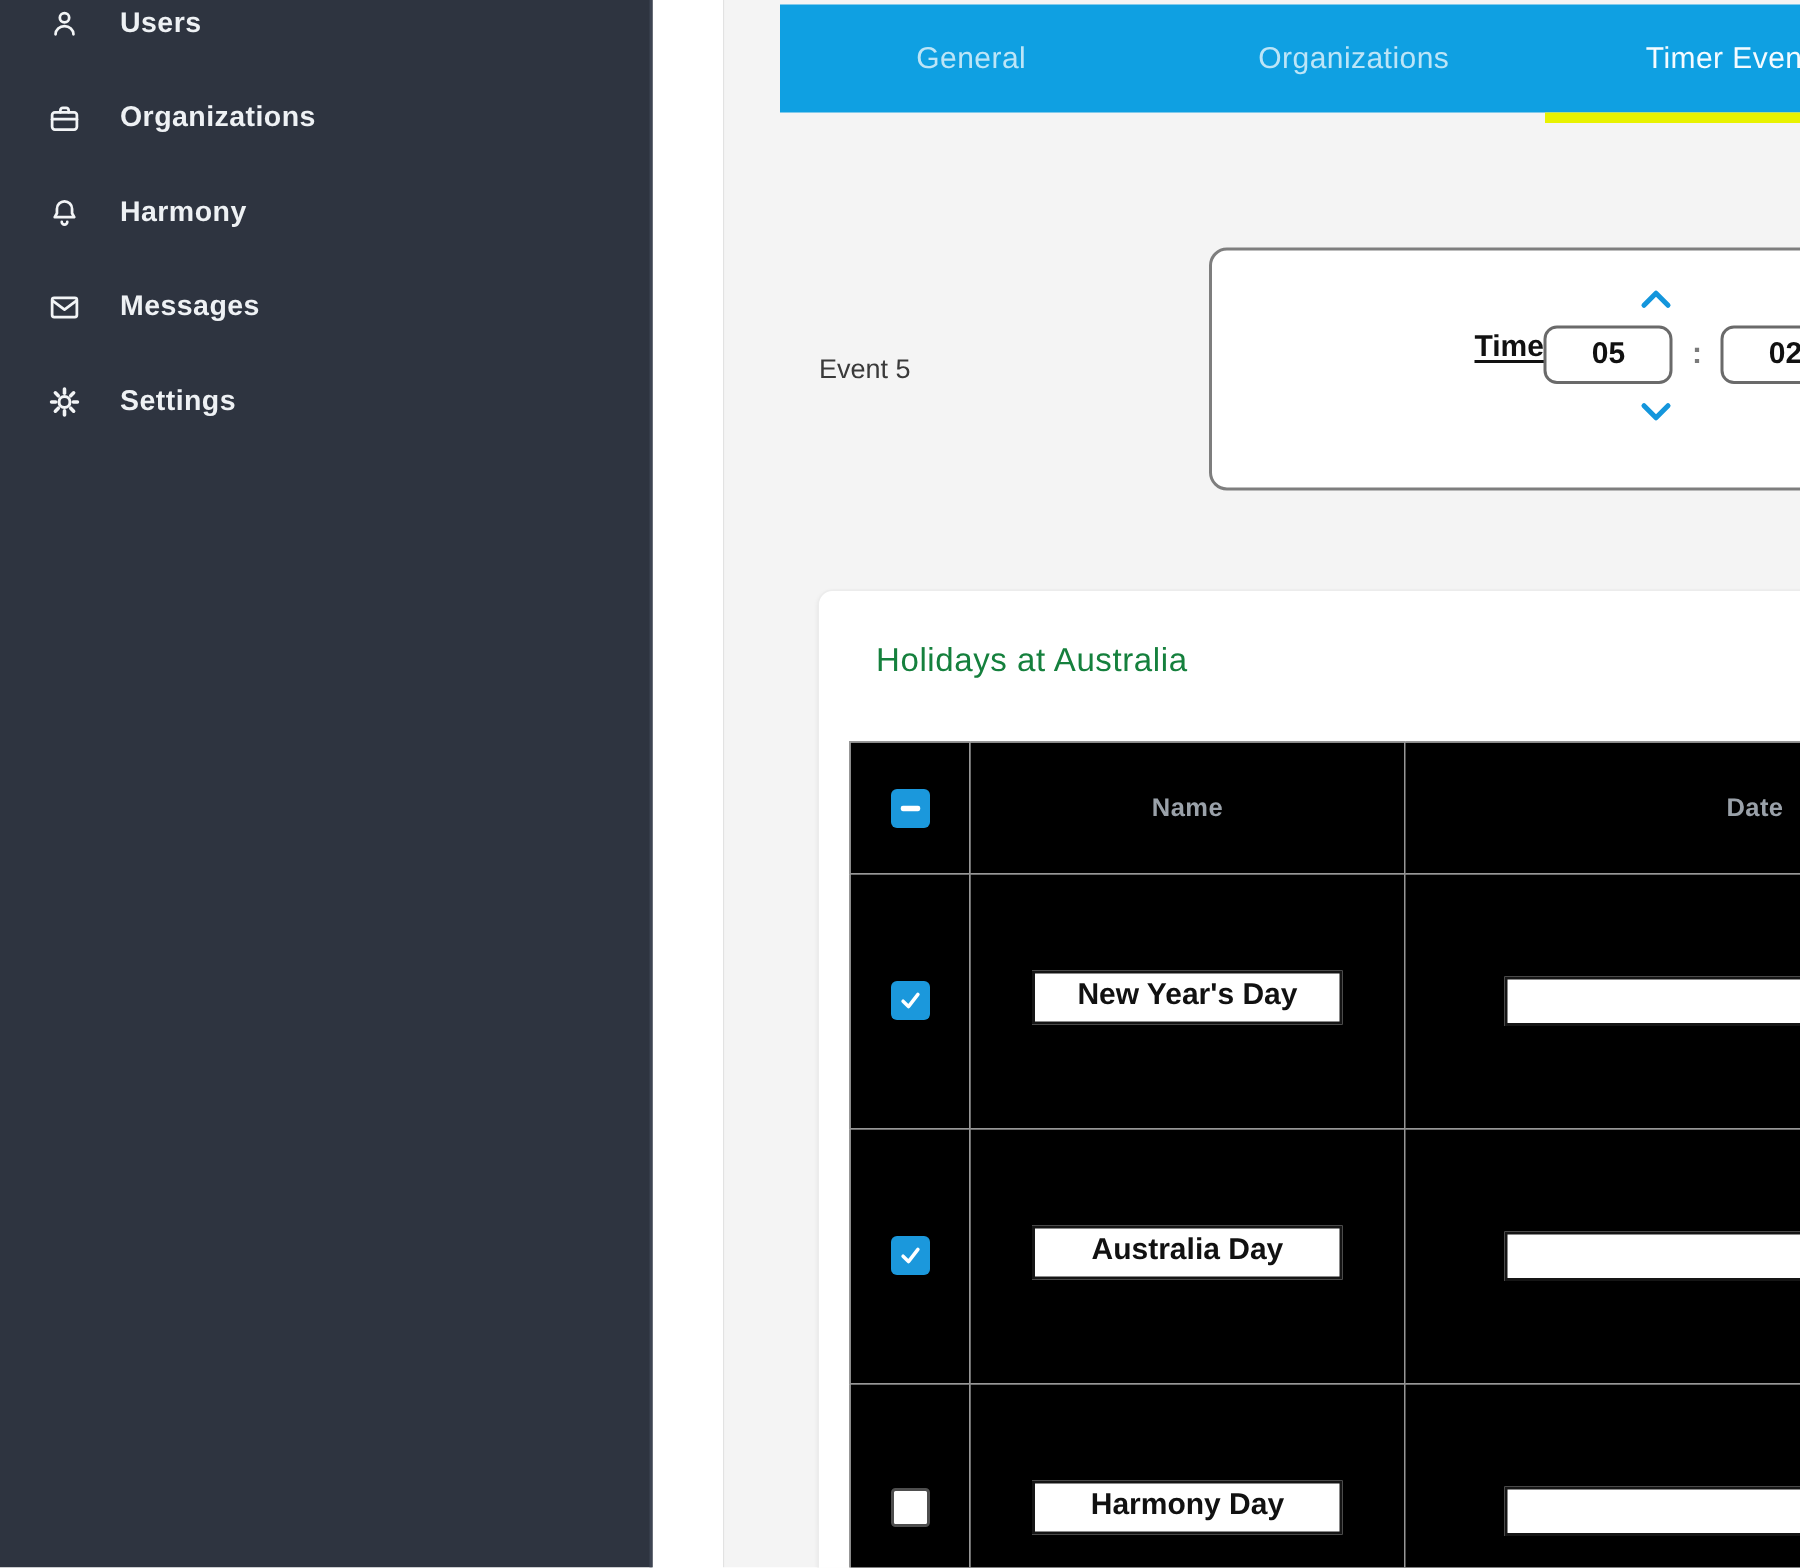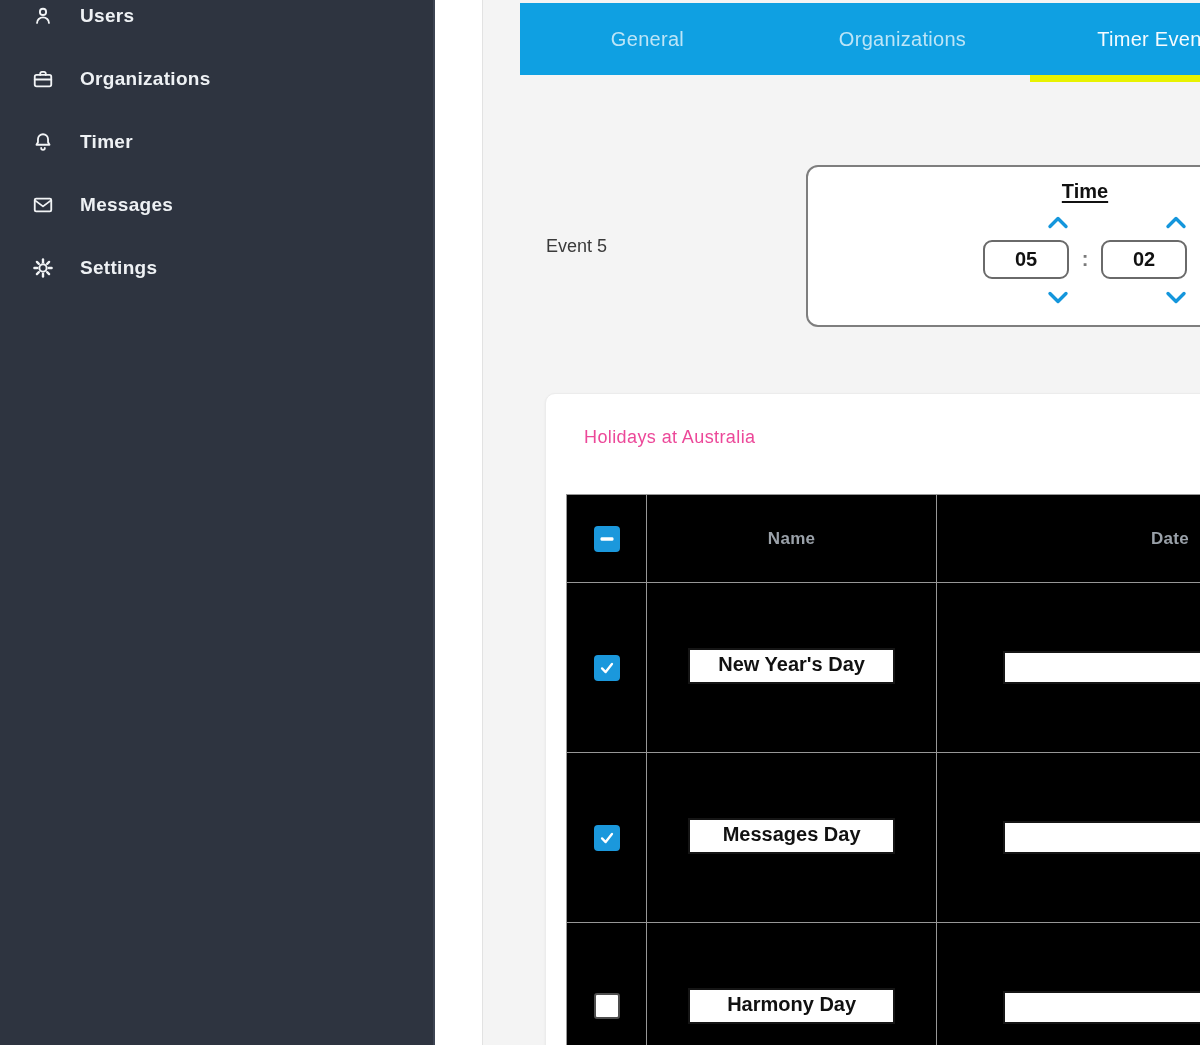--- a/index.html
+++ b/index.html
@@ -47,21 +47,21 @@
   }
 
   
   .event-label{
     position:absolute;left:546px;top:236px;font-size:18px;color:#3a3a3a;
   }
   .time-card{
     position:absolute;left:806px;top:165px;width:700px;height:162px;
     background:#ffffff;border:2px solid #7e7e7e;border-radius:12px;box-sizing:border-box;
   }
-  .time-group{margin:13px 0 0 175px;width:204px;display:flex;flex-direction:column;align-items:center;}
+  .time-group{margin:13px 0 0 175px;width:204px;display:flex;flex-direction:row;align-items:center;}
   .time-heading{
     font-size:20px;font-weight:700;color:#111;text-decoration:underline;
     text-underline-offset:3px;
   }
   .spinner-row{display:flex;align-items:center;gap:11px;margin-top:11px;}
   .spinner-col{display:flex;flex-direction:column;align-items:flex-end;gap:10px;width:86px;}
   .chev{background:none;border:none;padding:0;margin:0;cursor:pointer;height:16px;display:flex;align-items:center;justify-content:center;}
   .spin-box{
     width:86px;height:39px;box-sizing:border-box;border:2px solid #6a6a6a;border-radius:9px;
     background:#fff;display:flex;align-items:center;justify-content:center;
@@ -70,21 +70,21 @@
   .colon{width:10px;text-align:center;font-size:20px;font-weight:700;color:#7a7a7a;align-self:center;}
 
   
   .holidays-card{
     position:absolute;left:545px;top:393px;width:860px;height:760px;
     background:#ffffff;border:1px solid #ececec;border-radius:10px;box-sizing:border-box;
     box-shadow:0 1px 3px rgba(0,0,0,.05);
   }
   .holidays-title{
     margin:0;position:absolute;left:38px;top:33px;
-    font-size:18px;font-weight:400;color:#ec4899;letter-spacing:.4px;
+    font-size:22px;font-weight:400;color:#15803d;letter-spacing:.4px;
   }
   table.holidays{
     position:absolute;left:20px;top:100px;border-collapse:collapse;table-layout:fixed;
   }
   table.holidays th, table.holidays td{
     border:1.5px solid #979797;text-align:center;vertical-align:middle;padding:0;
     background:#000000;
   }
   .col-check{width:83px;}
   .col-name{width:294px;}
@@ -143,21 +143,21 @@
         <span class="nav-label">Organizations</span>
       </div>
 
       <div class="nav-item">
         <span class="nav-icon">
           <svg width="22" height="22" viewBox="0 0 24 24" fill="none" stroke="#f2f4f6" stroke-width="2" stroke-linecap="round" stroke-linejoin="round">
             <path d="M12 3.5 a5.5 5.5 0 0 1 5.5 5.5 v3.2 l1.6 2.8 H4.9 l1.6 -2.8 V9 A5.5 5.5 0 0 1 12 3.5 z"></path>
             <path d="M10 18.5 a2 2 0 0 0 4 0"></path>
           </svg>
         </span>
-        <span class="nav-label">Timer</span>
+        <span class="nav-label">Harmony</span>
       </div>
 
       <div class="nav-item">
         <span class="nav-icon">
           <svg width="22" height="22" viewBox="0 0 24 24" fill="none" stroke="#f2f4f6" stroke-width="2" stroke-linecap="round" stroke-linejoin="round">
             <rect x="3" y="5" width="18" height="14" rx="1.5"></rect>
             <path d="M4 7.5 L12 13.5 L20 7.5"></path>
           </svg>
         </span>
         <span class="nav-label">Messages</span>
@@ -278,21 +278,21 @@
         </tr>
 
         <tr class="row">
           <td>
             <span class="cb cb-on">
               <svg width="18" height="18" viewBox="0 0 20 20" fill="none" stroke="#ffffff" stroke-width="2.6" stroke-linecap="round" stroke-linejoin="round">
                 <polyline points="4.5,10.5 8.5,14.5 15.5,5.5"></polyline>
               </svg>
             </span>
           </td>
-          <td><span class="name-input">Messages Day</span></td>
+          <td><span class="name-input">Australia Day</span></td>
           <td class="date-cell">
               <span class="date-input">26/01/20</span>
             </td>
         </tr>
 
         <tr class="row">
           <td>
             <span class="cb cb-off"></span>
           </td>
           <td><span class="name-input">Harmony Day</span></td>

